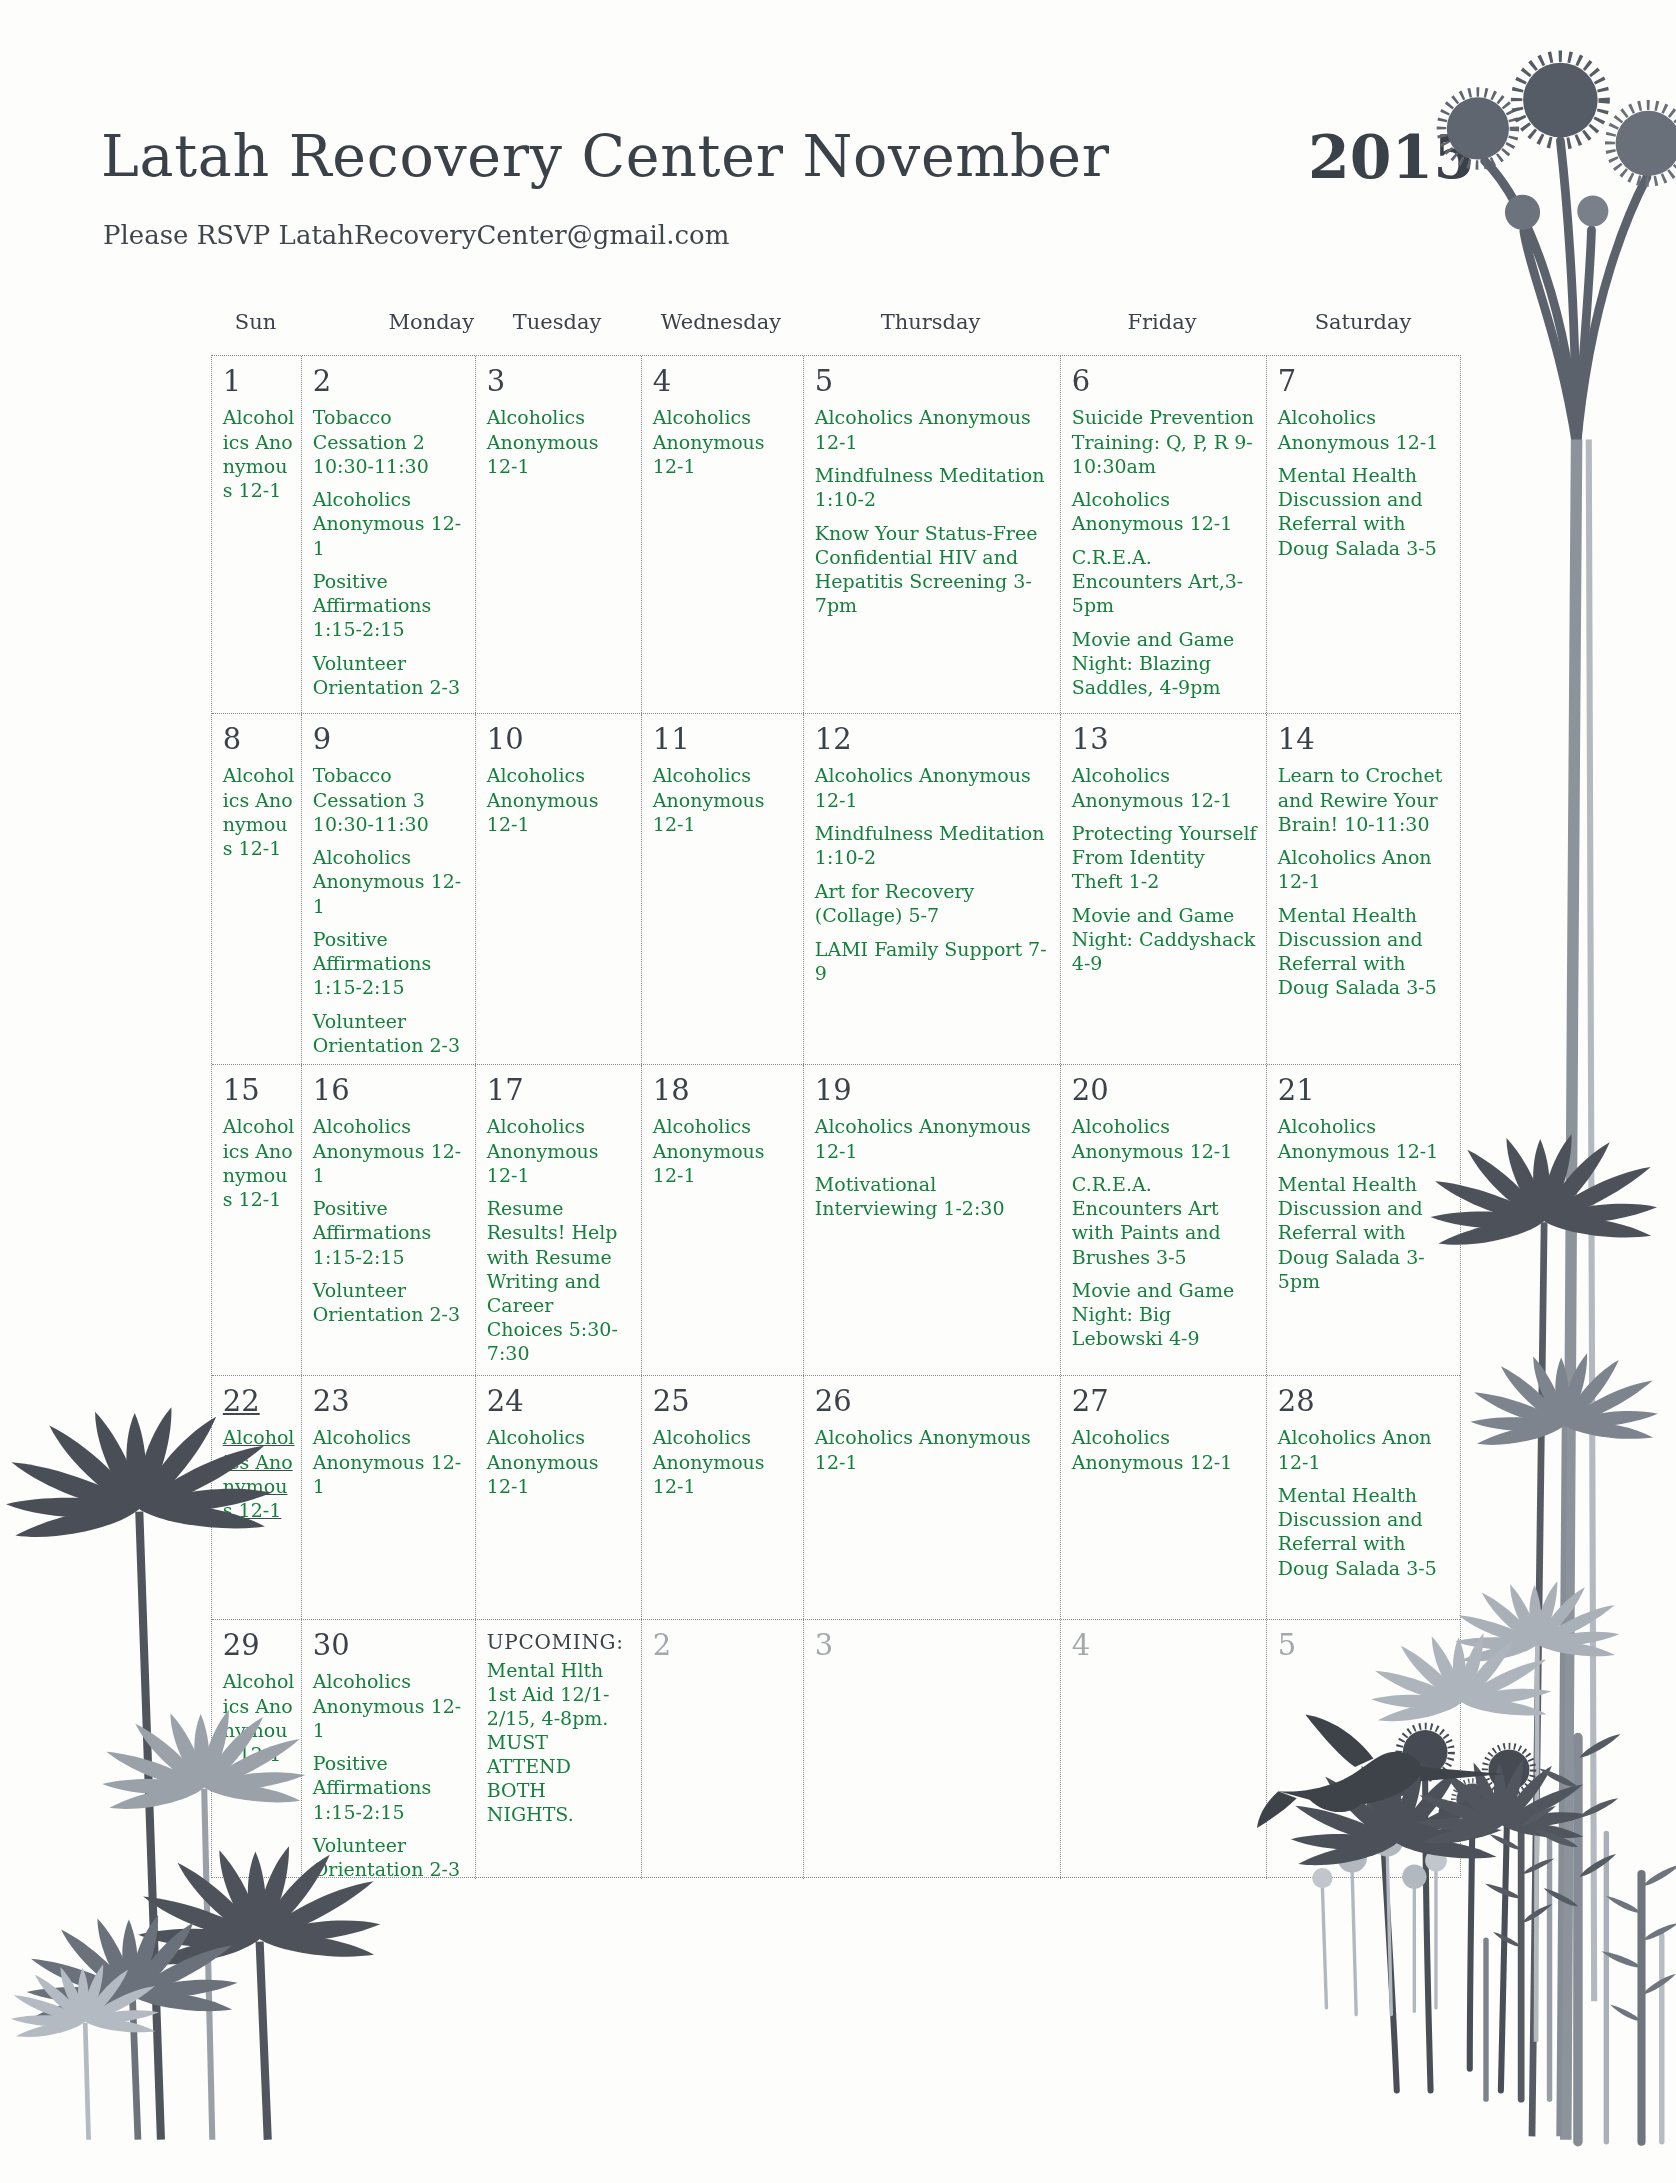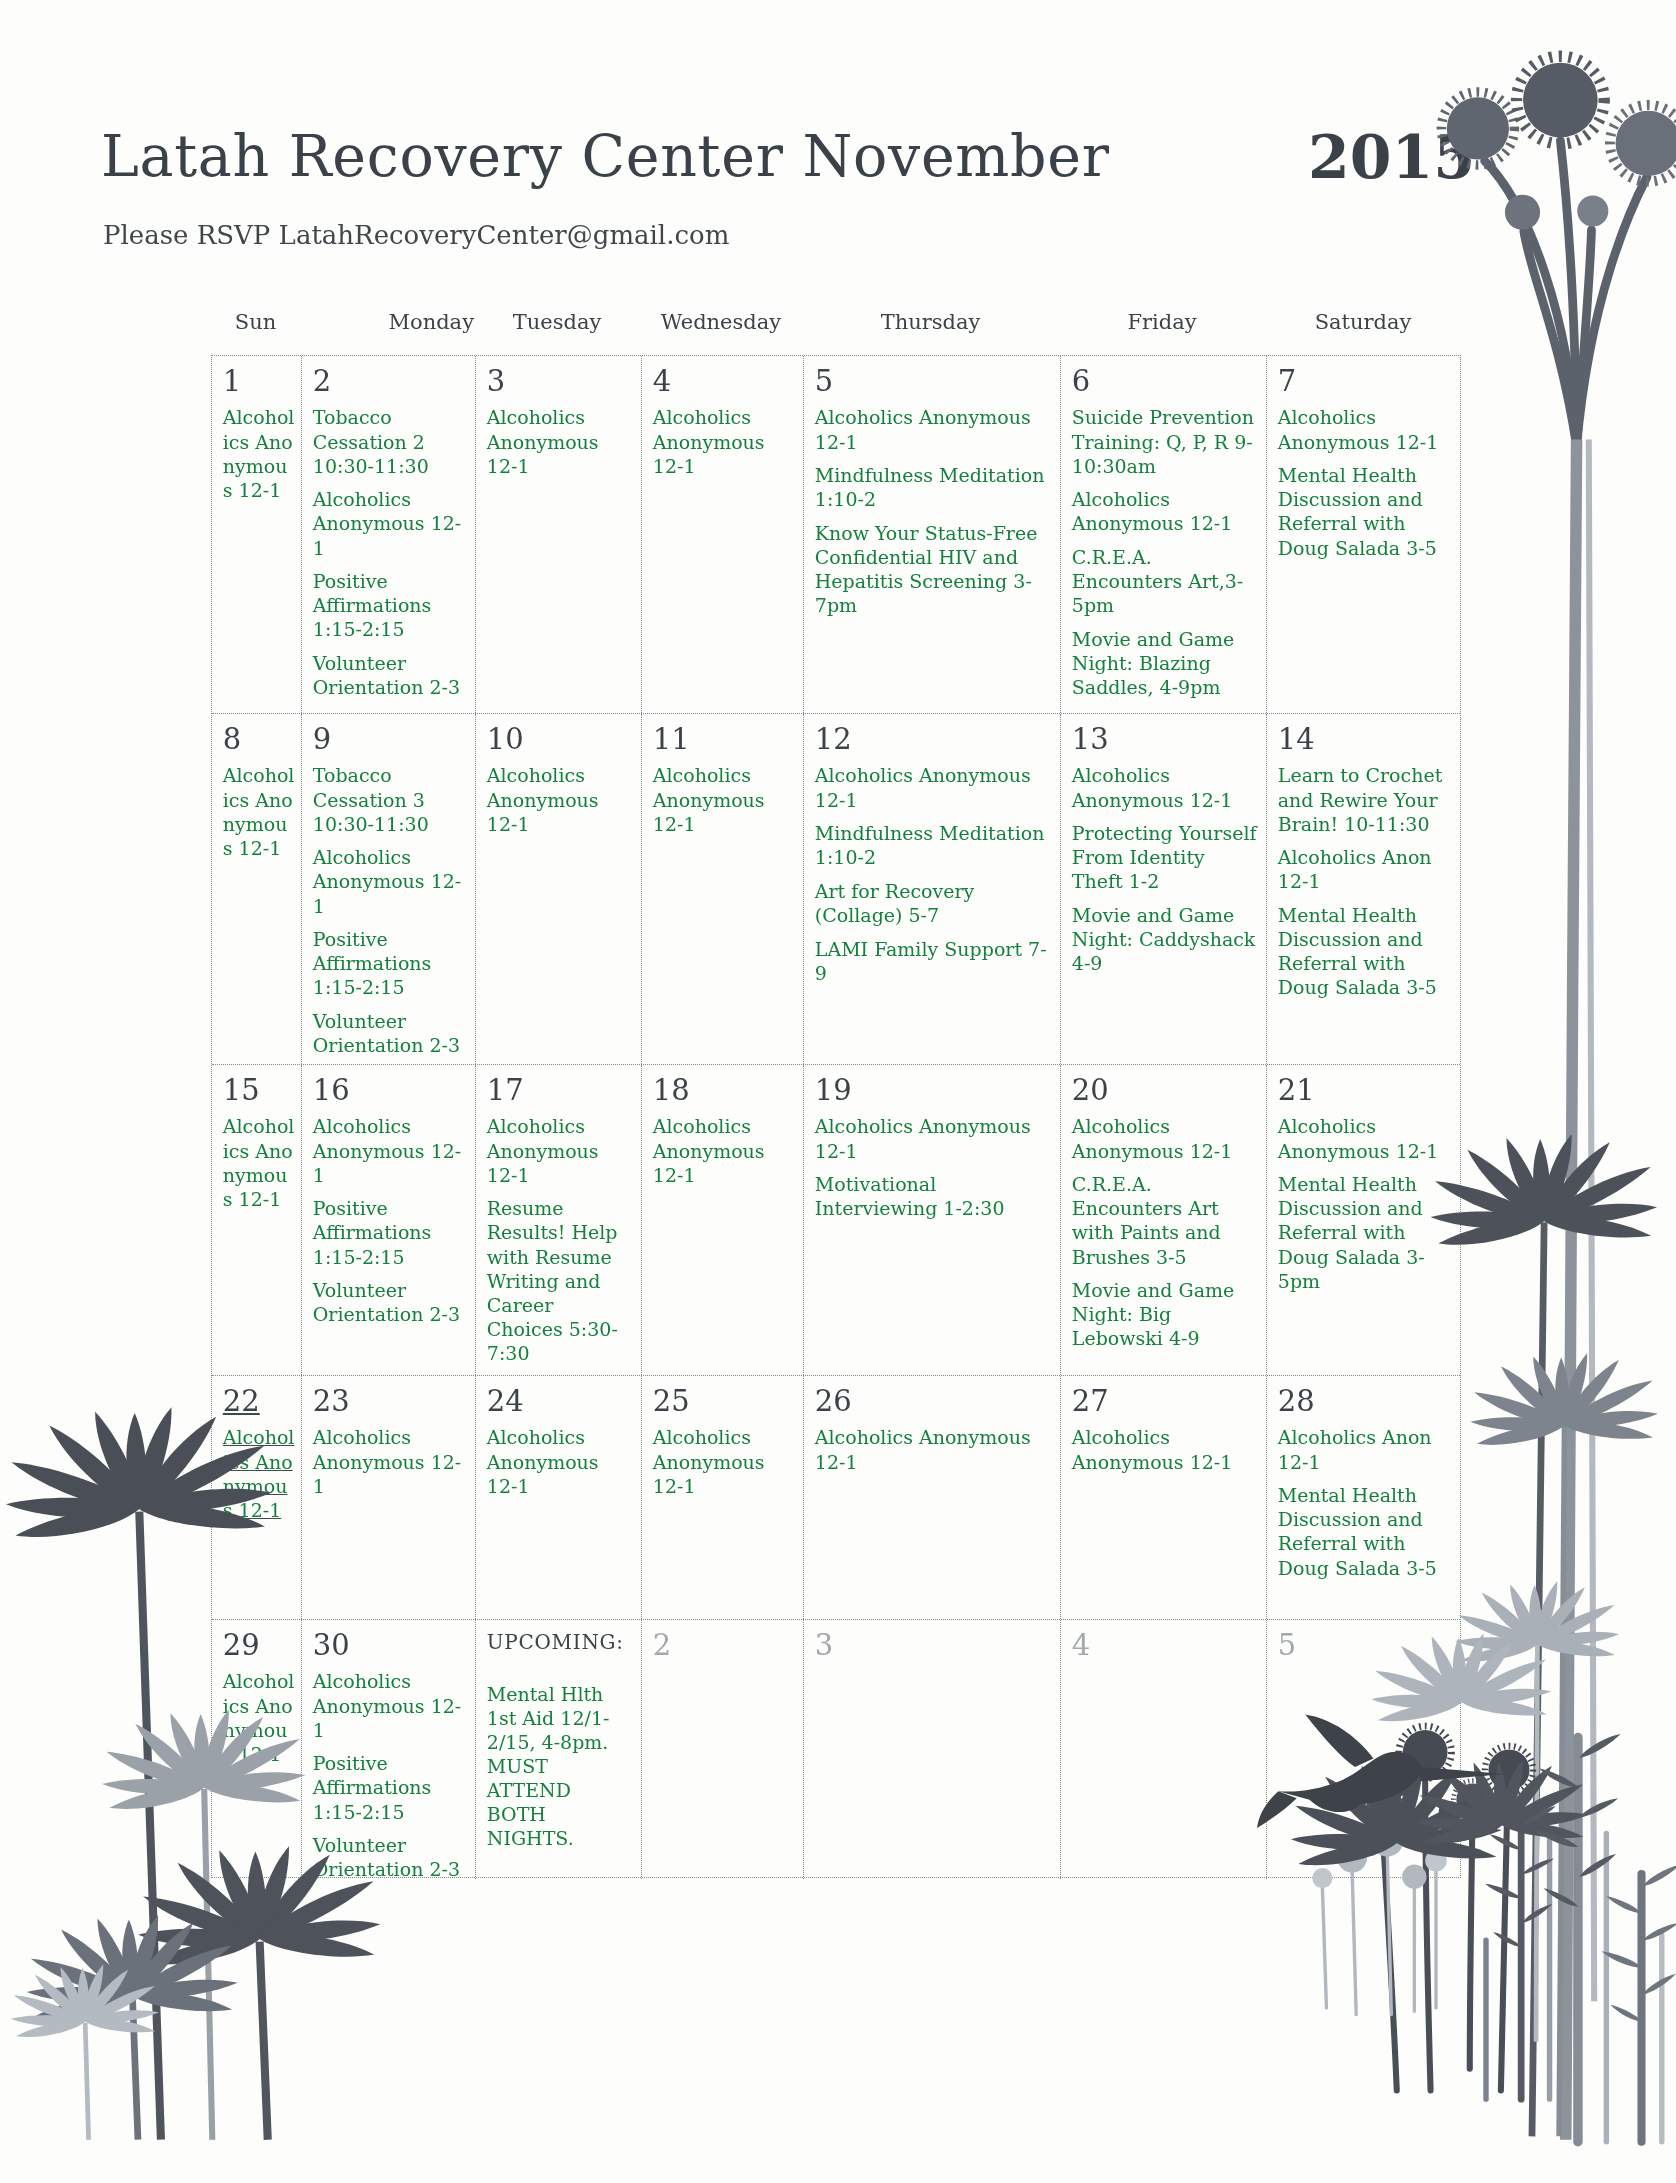--- a/index.html
+++ b/index.html
@@ -21,21 +21,21 @@
   .grid{position:absolute;left:211px;top:355px;width:1250px;height:1523px;
         border:1.4px dotted #85898e;box-sizing:border-box;background:transparent;z-index:2;}
   .wrow{display:flex;box-sizing:border-box;}
   .wrow + .wrow{border-top:1.4px dotted #85898e;}
   .cell{box-sizing:border-box;padding:9.5px 8px 0 10.8px;overflow:visible;}
   .cell + .cell{border-left:1.4px dotted #85898e;}
   .cell.sun{word-break:break-all;padding-right:4px;}
   .dnum{margin:0 0 8px;font-size:29px;line-height:1.1;color:#3b424a;}
   .dnum.muted{color:#a3a8ad;}
   .ev{margin:0 0 9.5px;font-size:19px;line-height:1.27;color:#15803d;}
-  .uplabel{margin:0 0 28px;font-size:20px;line-height:1.2;color:#3b424a;letter-spacing:0.7px;}
+  .uplabel{margin:0 0 4px;font-size:20px;line-height:1.2;color:#3b424a;letter-spacing:0.7px;}
 
   svg.deco{position:absolute;left:0;top:0;z-index:3;pointer-events:none;}
 </style>
 </head>
 <body>
 
 <div id="page">
 
   <div class="title">Latah Recovery Center November</div>
   <div class="year">2015</div>

